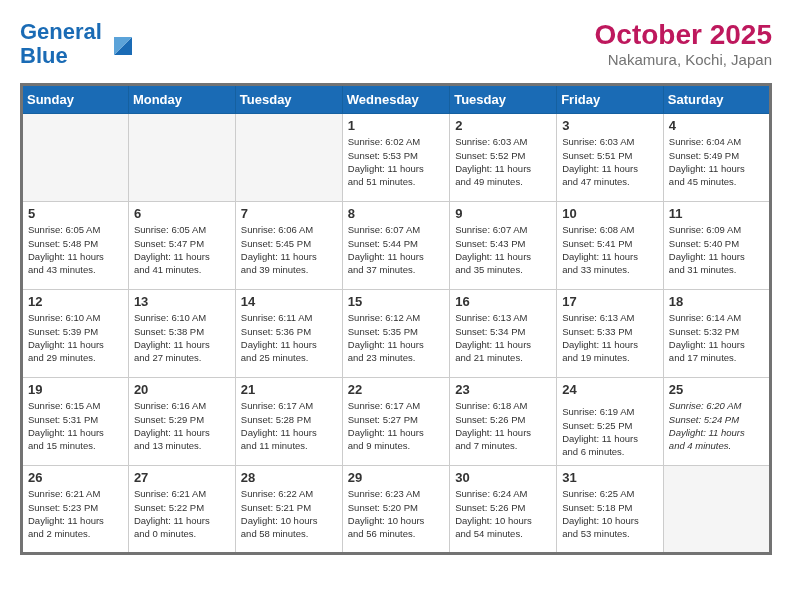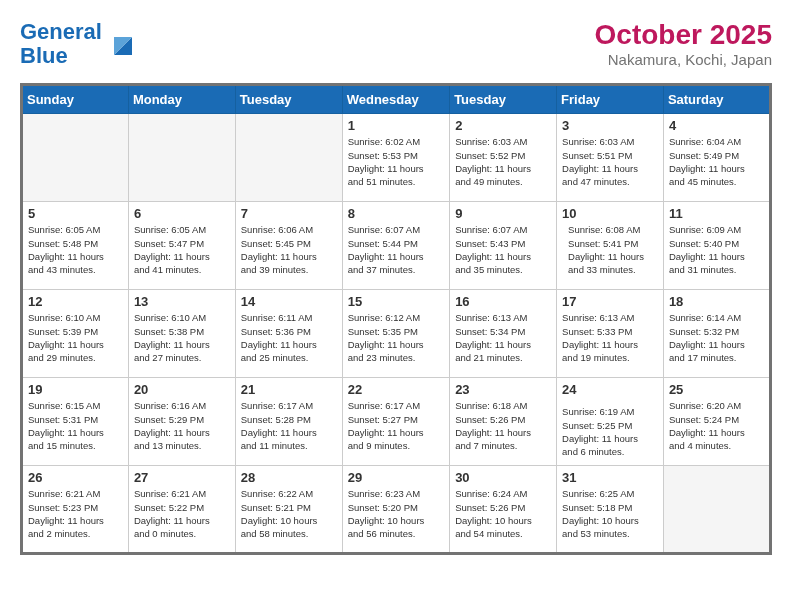--- a/index.html
+++ b/index.html
@@ -172,21 +172,21 @@
         </td>
         <td>
           <span class="day-num">9</span>
           <div class="day-info" style="white-space: pre-line;">Sunrise: 6:07 AM
 Sunset: 5:43 PM
 Daylight: 11 hours
 and 35 minutes.</div>
         </td>
         <td>
           <span class="day-num">10</span>
-          <div class="day-info" style="white-space: pre-line; margin-left: 6px;">Sunrise: 6:08 AM
+          <div class="day-info" style="white-space: pre-line;">Sunrise: 6:08 AM
 Sunset: 5:41 PM
 Daylight: 11 hours
 and 33 minutes.</div>
         </td>
         <td>
           <span class="day-num">11</span>
           <div class="day-info" style="white-space: pre-line;">Sunrise: 6:09 AM
 Sunset: 5:40 PM
 Daylight: 11 hours
 and 31 minutes.</div>
@@ -281,21 +281,21 @@
         </td>
         <td>
           <span class="day-num">24</span>
           <div class="day-info" style="white-space: pre-line; margin-top: 8px;">Sunrise: 6:19 AM
 Sunset: 5:25 PM
 Daylight: 11 hours
 and 6 minutes.</div>
         </td>
         <td>
           <span class="day-num">25</span>
-          <div class="day-info" style="white-space: pre-line;">Sunrise: 6:20 AM
+          <div class="day-info" style="white-space: pre-line; font-style: italic;">Sunrise: 6:20 AM
 Sunset: 5:24 PM
 Daylight: 11 hours
 and 4 minutes.</div>
         </td>
       </tr>
       <tr>
         <td>
           <span class="day-num">26</span>
           <div class="day-info" style="white-space: pre-line;">Sunrise: 6:21 AM
 Sunset: 5:23 PM

